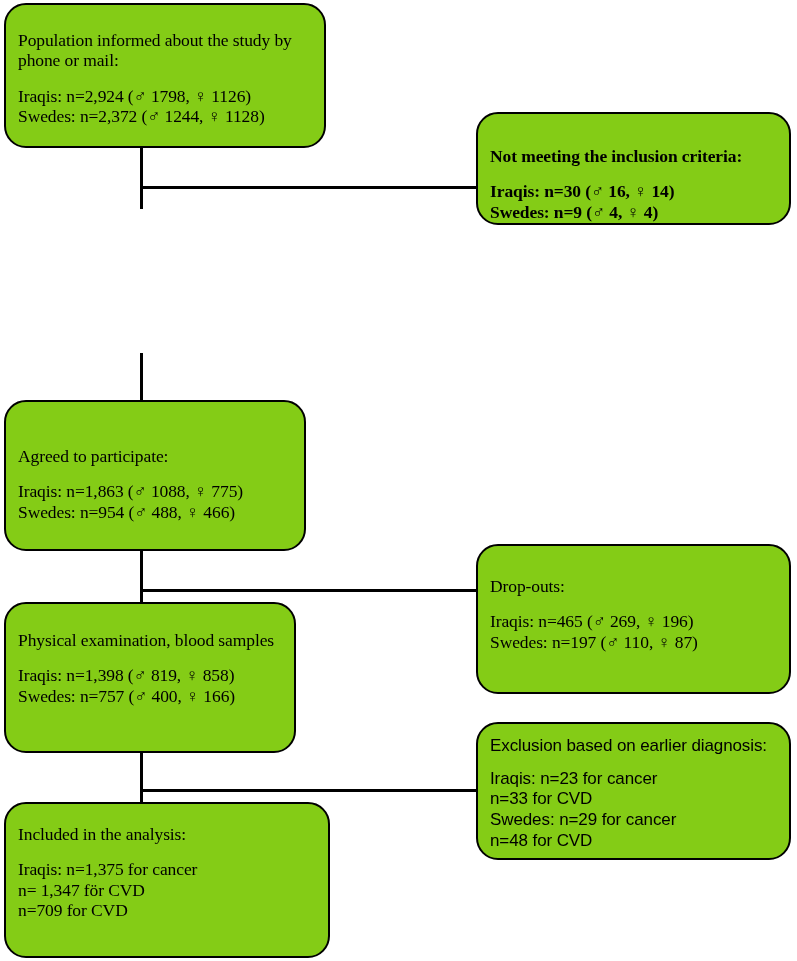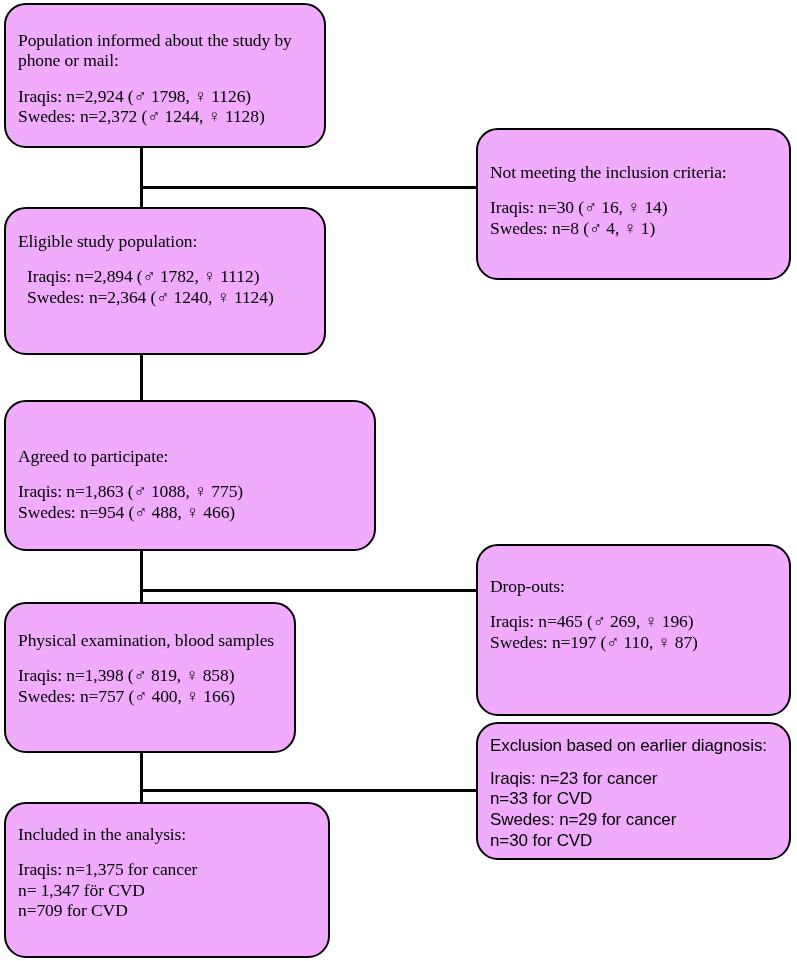--- a/index.html
+++ b/index.html
@@ -17,21 +17,21 @@
     font-family: "Liberation Serif", "DejaVu Serif", serif;
     color: #000000;
   }
 
   
   .node {
     position: absolute;
     box-sizing: border-box;
     border: 2.5px solid #000000;
     border-radius: 22px;
-    background: #f0abfc;
+    background: #84cc16;
     z-index: 3;
     overflow: hidden;
   }
   .node-inner {
     position: absolute;
     left: 12px;
     right: 8px;
   }
   .line {
     white-space: nowrap;
@@ -77,29 +77,22 @@
 
   <div class="node" style="left:4px; top:3px; width:322px; height:145px;">
     <div class="node-inner" style="top:25px;">
       <div class="line">Population informed about the study by</div>
       <div class="line">phone or mail:</div>
       <div class="line gap-before">Iraqis: n=2,924 (♂ 1798, ♀ 1126)</div>
       <div class="line">Swedes: n=2,372 (♂ 1244, ♀ 1128)</div>
     </div>
   </div>
 
-  <div class="node" style="left:4px; top:207px; width:322px; height:148px;">
-    <div class="node-inner" style="top:22px;">
-      <div class="line">Eligible study population:</div>
-      <div class="line gap-before indent">Iraqis: n=2,894 (♂ 1782, ♀ 1112)</div>
-      <div class="line indent">Swedes: n=2,364 (♂ 1240, ♀ 1124)</div>
-    </div>
-  </div>
 
-  <div class="node" style="left:4px; top:400px; width:372px; height:151px;">
+  <div class="node" style="left:4px; top:400px; width:302px; height:151px;">
     <div class="node-inner" style="top:44px;">
       <div class="line">Agreed to participate:</div>
       <div class="line gap-before">Iraqis: n=1,863 (♂ 1088, ♀ 775)</div>
       <div class="line">Swedes: n=954 (♂ 488, ♀ 466)</div>
     </div>
   </div>
 
   <div class="node" style="left:4px; top:602px; width:292px; height:151px;">
     <div class="node-inner" style="top:26px;">
       <div class="line">Physical examination, blood samples</div>
@@ -110,39 +103,39 @@
 
   <div class="node" style="left:4px; top:802px; width:326px; height:156px;">
     <div class="node-inner" style="top:20px;">
       <div class="line">Included in the analysis:</div>
       <div class="line gap-before">Iraqis: n=1,375 for cancer</div>
       <div class="line"> n= 1,347 för CVD</div>
       <div class="line">n=709 for CVD</div>
     </div>
   </div>
 
-  <div class="node" style="left:476px; top:128px; width:315px; height:152px;">
+  <div class="node" style="left:476px; top:112px; width:315px; height:113px;font-weight:bold;">
     <div class="node-inner" style="top:32px;">
       <div class="line">Not meeting the inclusion criteria:</div>
       <div class="line gap-before">Iraqis: n=30 (♂ 16, ♀ 14)</div>
-      <div class="line">Swedes: n=8 (♂ 4, ♀ 1)</div>
+      <div class="line">Swedes: n=9 (♂ 4, ♀ 4)</div>
     </div>
   </div>
 
-  <div class="node" style="left:476px; top:544px; width:315px; height:172px;">
+  <div class="node" style="left:476px; top:544px; width:315px; height:150px;">
     <div class="node-inner" style="top:30px;">
       <div class="line">Drop-outs:</div>
       <div class="line gap-before">Iraqis: n=465 (♂ 269, ♀ 196)</div>
       <div class="line">Swedes: n=197 (♂ 110, ♀ 87)</div>
     </div>
   </div>
 
   <div class="node sans" style="left:476px; top:722px; width:315px; height:138px;">
     <div class="node-inner" style="top:12px;">
       <div class="line">Exclusion based on earlier diagnosis:</div>
       <div class="line gap-before">Iraqis: n=23 for cancer</div>
       <div class="line">n=33 for CVD</div>
       <div class="line">Swedes: n=29 for cancer</div>
-      <div class="line">n=30 for CVD</div>
+      <div class="line">n=48 for CVD</div>
     </div>
   </div>
 
 </div>
 
 </body></html>

